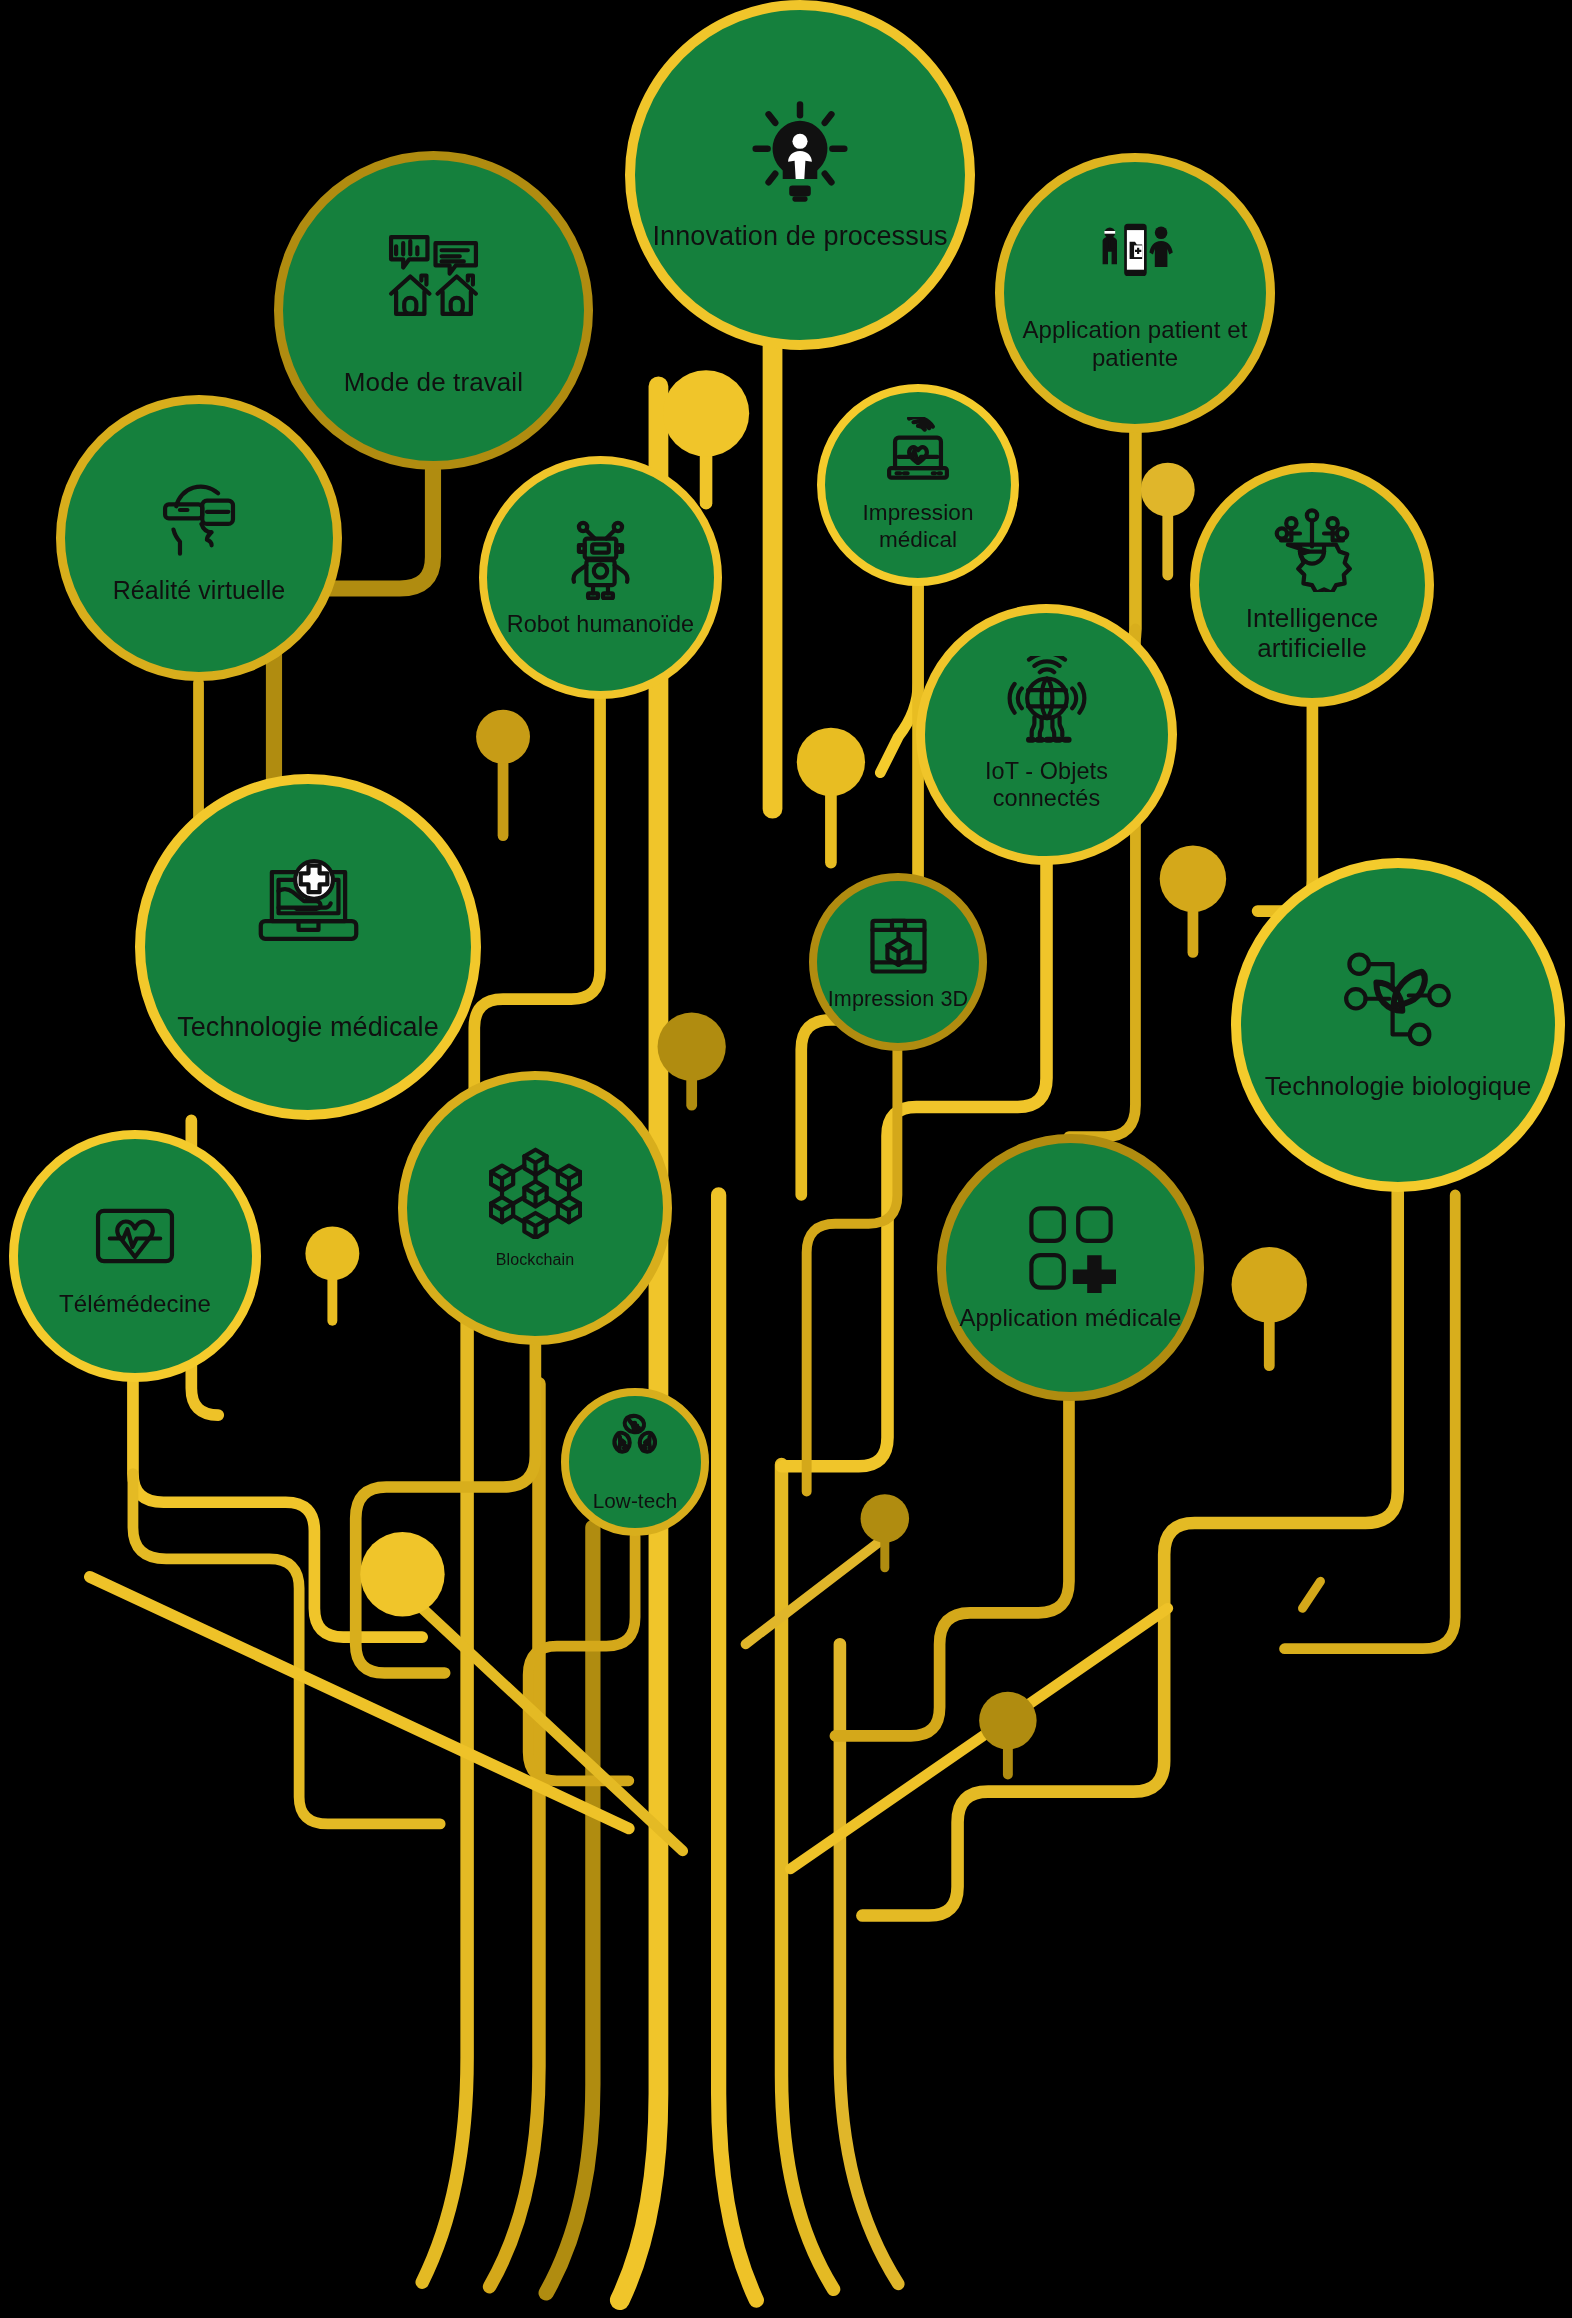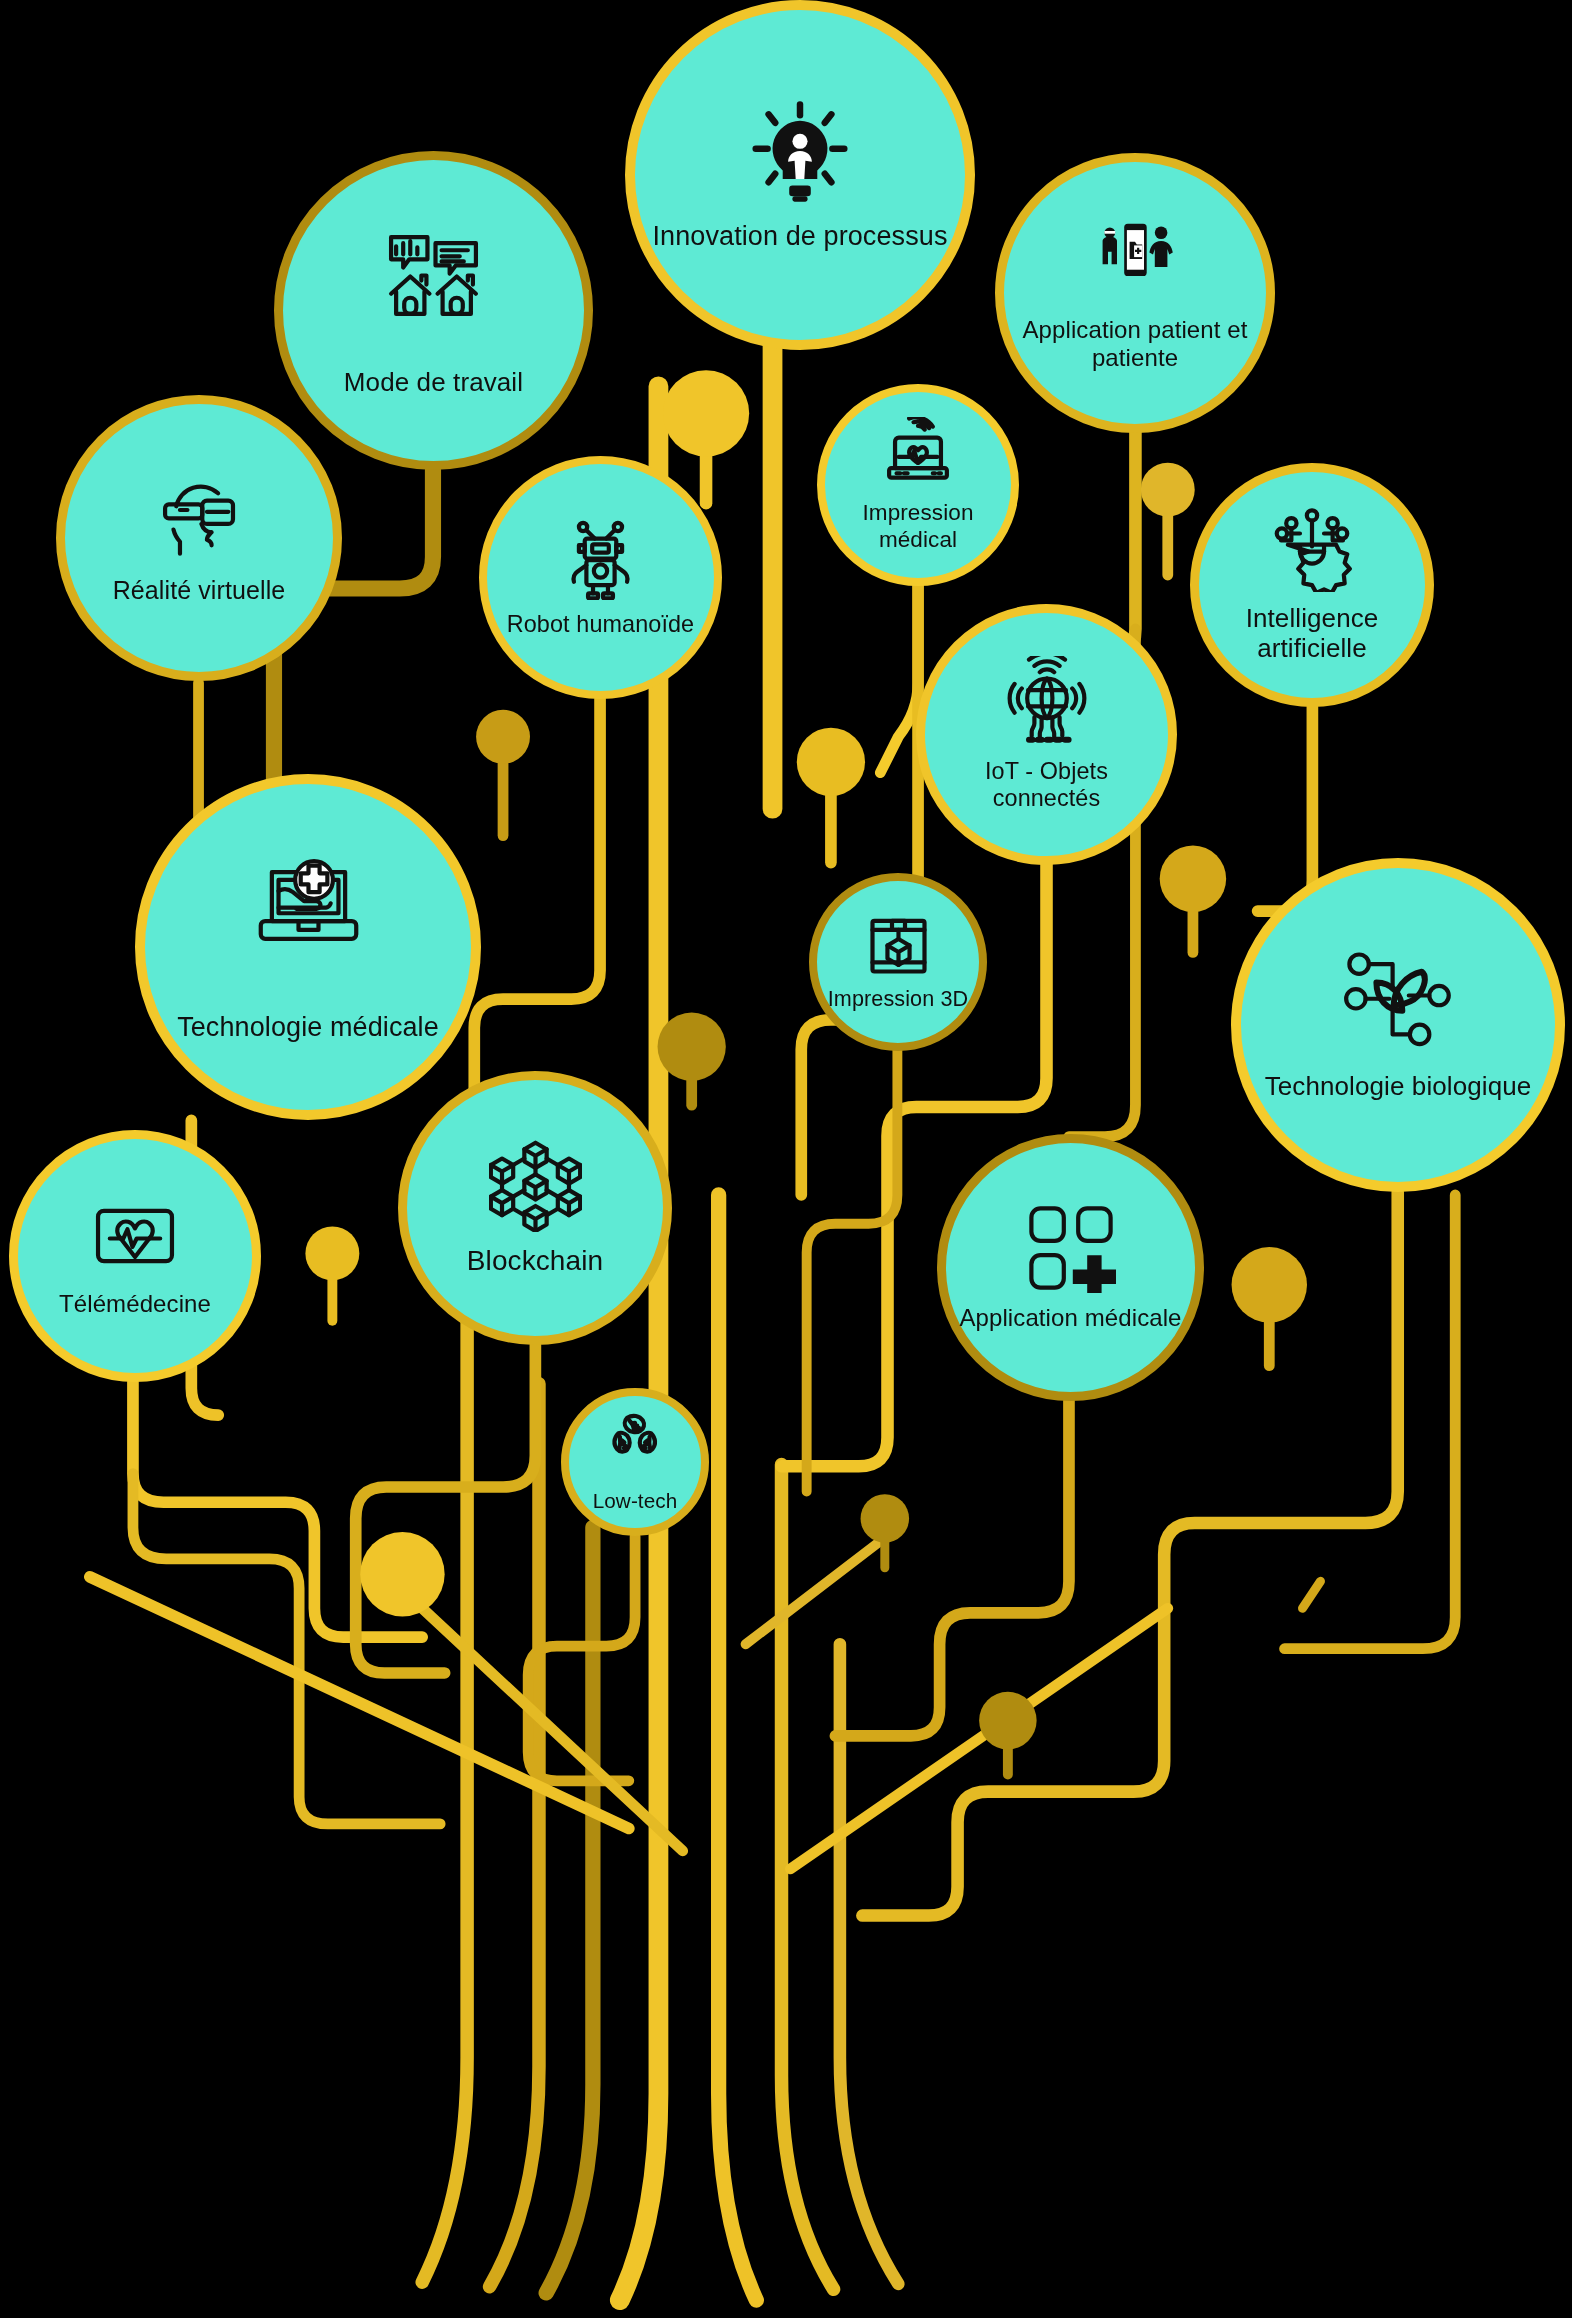--- a/index.html
+++ b/index.html
@@ -1,20 +1,20 @@
 <!DOCTYPE html>
 <html style="font-size:14.4px"><head>
 <meta charset="utf-8">
 <style>
   html,body{margin:0;padding:0;background:#000;}
   body{width:1572px;height:2319px;position:relative;overflow:hidden;
        font-family:"Liberation Sans","DejaVu Sans",sans-serif;}
   #stage{position:absolute;left:0;top:0;width:1572px;height:2319px;background:#000;}
   svg.tree{position:absolute;left:0;top:0;width:1572px;height:2319px;}
-  .node{position:absolute;border-radius:50%;background:#5eead4;
+  .node{position:absolute;border-radius:50%;background:#15803d;
         display:flex;flex-direction:column;align-items:center;justify-content:center;
         box-sizing:border-box;text-align:center;color:#101010;}
   .node .ic{display:flex;align-items:center;justify-content:center;}
   .node .lbl{line-height:1.18;font-weight:400;letter-spacing:0.1px;padding:0 5.4px;}
   svg.gi{display:block}
   .gi path,.gi circle,.gi rect,.gi line,.gi polyline,.gi polygon,.gi ellipse{vector-effect:non-scaling-stroke}
 </style>
 </head>
 <body>
 
@@ -336,21 +336,21 @@
  <path d="M14 55 26 62v13L14 82 2 75V62z"></path>
               <path d="M2 62l12 7 12-7M14 69v13"></path>
  <path d="M86 55 98 62v13L86 82 74 75V62z"></path>
               <path d="M74 62l12 7 12-7M86 69v13"></path>
  <path d="M50 72 62 79v13L50 99 38 92V79z"></path>
               <path d="M38 79l12 7 12-7M50 86v13"></path>
  <path d="M26 28 38 21M62 21l12 7M14 48v7M86 48v7M26 62 38 55M62 55l12 7M26 75l12 7M62 82l12-7M50 31v7"></path>
             </g>
           </svg>
         </div>
-        <div class="lbl" style="font-size: 28px; max-width: 230px;">Blockchain</div>
+        <div class="lbl" style="font-size: 16px; max-width: 230px;">Blockchain</div>
       </div>
       <div class="node" style="left: 937px; top: 1134px; width: 267px; height: 267px; border: 9px solid rgb(176, 140, 16);">
         <div class="ic" style="width: 90px; height: 90px; margin-bottom: 11.7px;">
           <svg class="gi" viewBox="0 0 100 100" width="90" height="90">
             <g stroke="#111" fill="none" stroke-width="4.2" stroke-linecap="round" stroke-linejoin="round">
  <rect x="6" y="6" width="36" height="36" rx="10"></rect>
  <rect x="58" y="6" width="36" height="36" rx="10"></rect>
  <rect x="6" y="58" width="36" height="36" rx="10"></rect>
  <path d="M68 58h16v16h16v16H84v16H68V90H52V74h16z" fill="#111" stroke="none"></path>
             </g>

